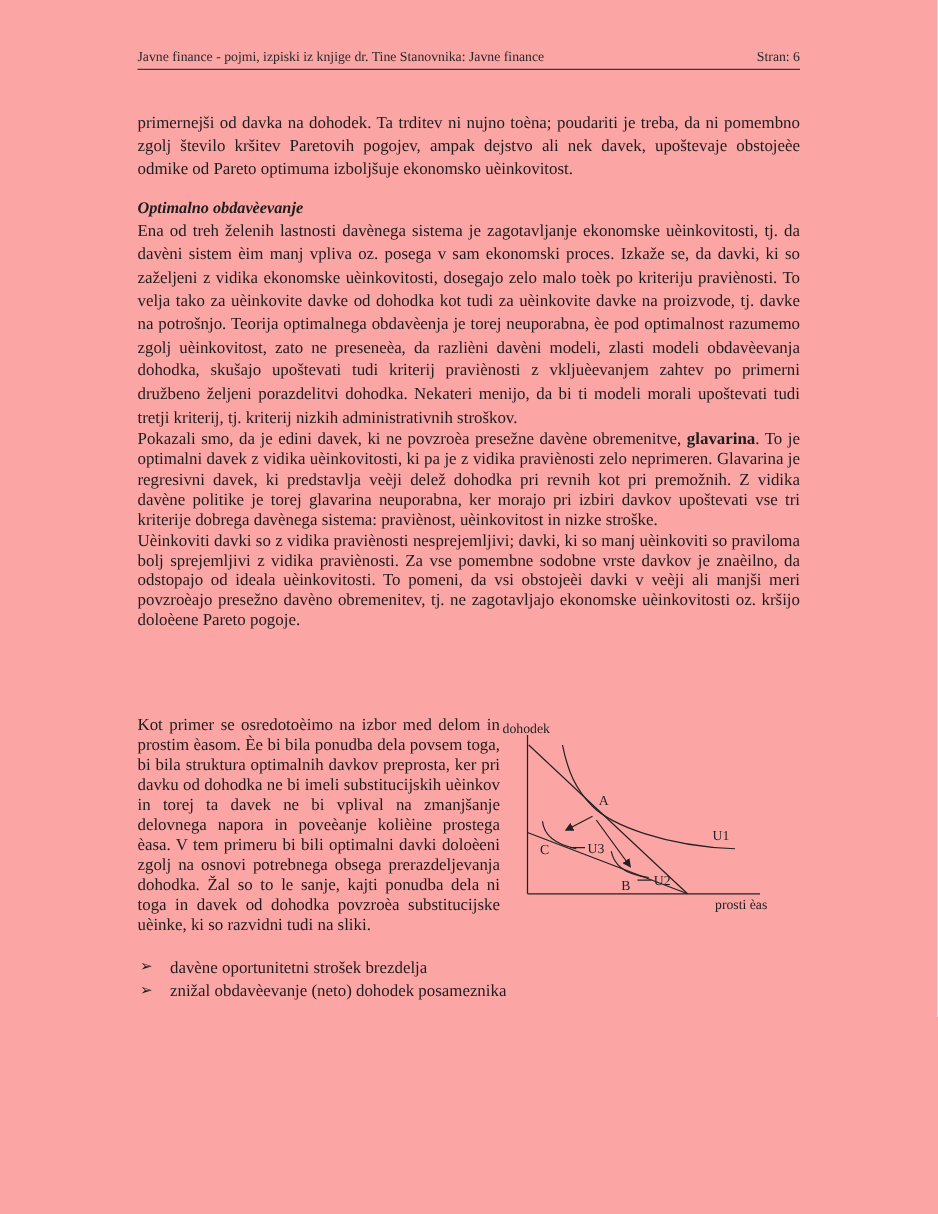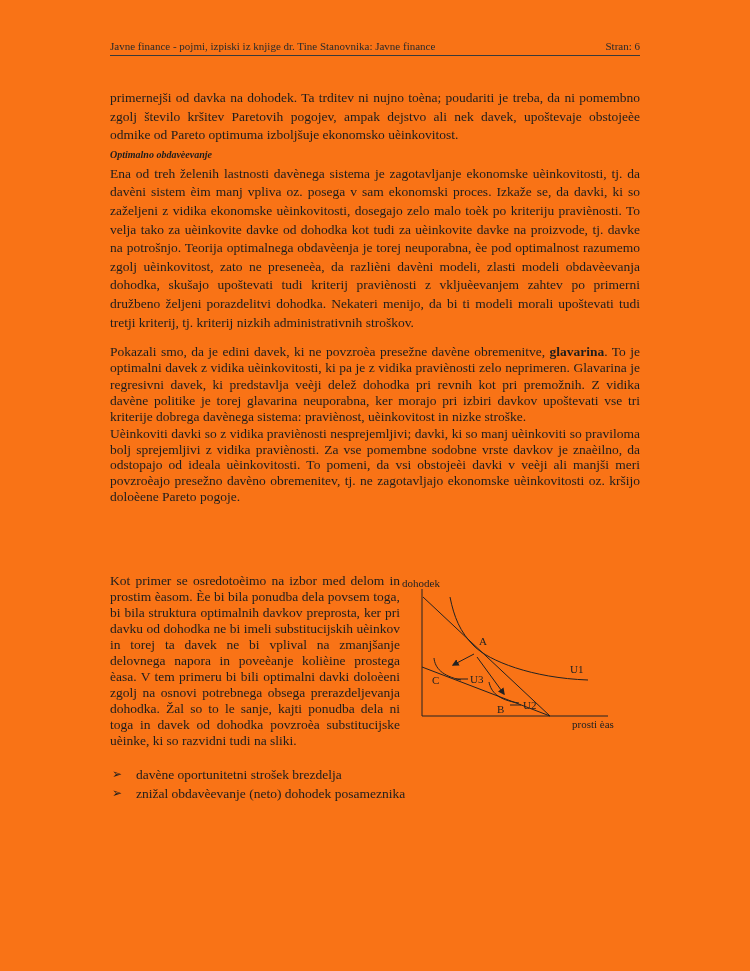--- a/index.html
+++ b/index.html
@@ -1,49 +1,49 @@
 <!DOCTYPE html>
 <html><head>
 <meta charset="utf-8">
 <style>
   html,body { margin:0; padding:0; background:#ffffff; }
   .page {
     position: relative;
     width: 750px;
     height: 971px;
-    background: #f97316;
+    background: #fca5a5;
     font-family: "Liberation Serif", "DejaVu Serif", serif;
     color: #1d1d1d;
     overflow: hidden;
   }
   .inner { padding: 40px 110px 0 110px; }
   .doc-header {
     display: flex;
     justify-content: space-between;
     align-items: baseline;
     font-size: 11px;
     color: #2a2a2a;
     padding-bottom: 3px;
     border-bottom: 1px solid #3a3a3a;
   }
   .para {
     font-size: 13.5px;
     line-height: 18.6px;
     text-align: justify;
     margin: 0;
   }
-  .para-intro { margin-top: 33px; }
+  .para-intro { margin-top: 33px; margin-bottom: 11px; }
   .section-heading {
-    font-size: 10px;
+    font-size: 13px;
     font-weight: bold;
     font-style: italic;
     line-height: 19px;
     margin: 0 0 1px 0;
   }
-  .para-optimal { margin-bottom: 12px; }
+  .para-optimal { margin-bottom: 0; }
   .para-glavarina { line-height: 16.2px; margin-bottom: 1px; }
   .para-efficient { line-height: 15.6px; margin-bottom: 69px; font-family: Liberation Serif, serif; }
   .para-example { line-height: 16px; margin-bottom: 16px; }
   .bold-term { font-weight: bold; }
   .figure-wrap {
     float: right;
     width: 240px;
     height: 168px;
     margin: 3px 0 0 0;
   }

